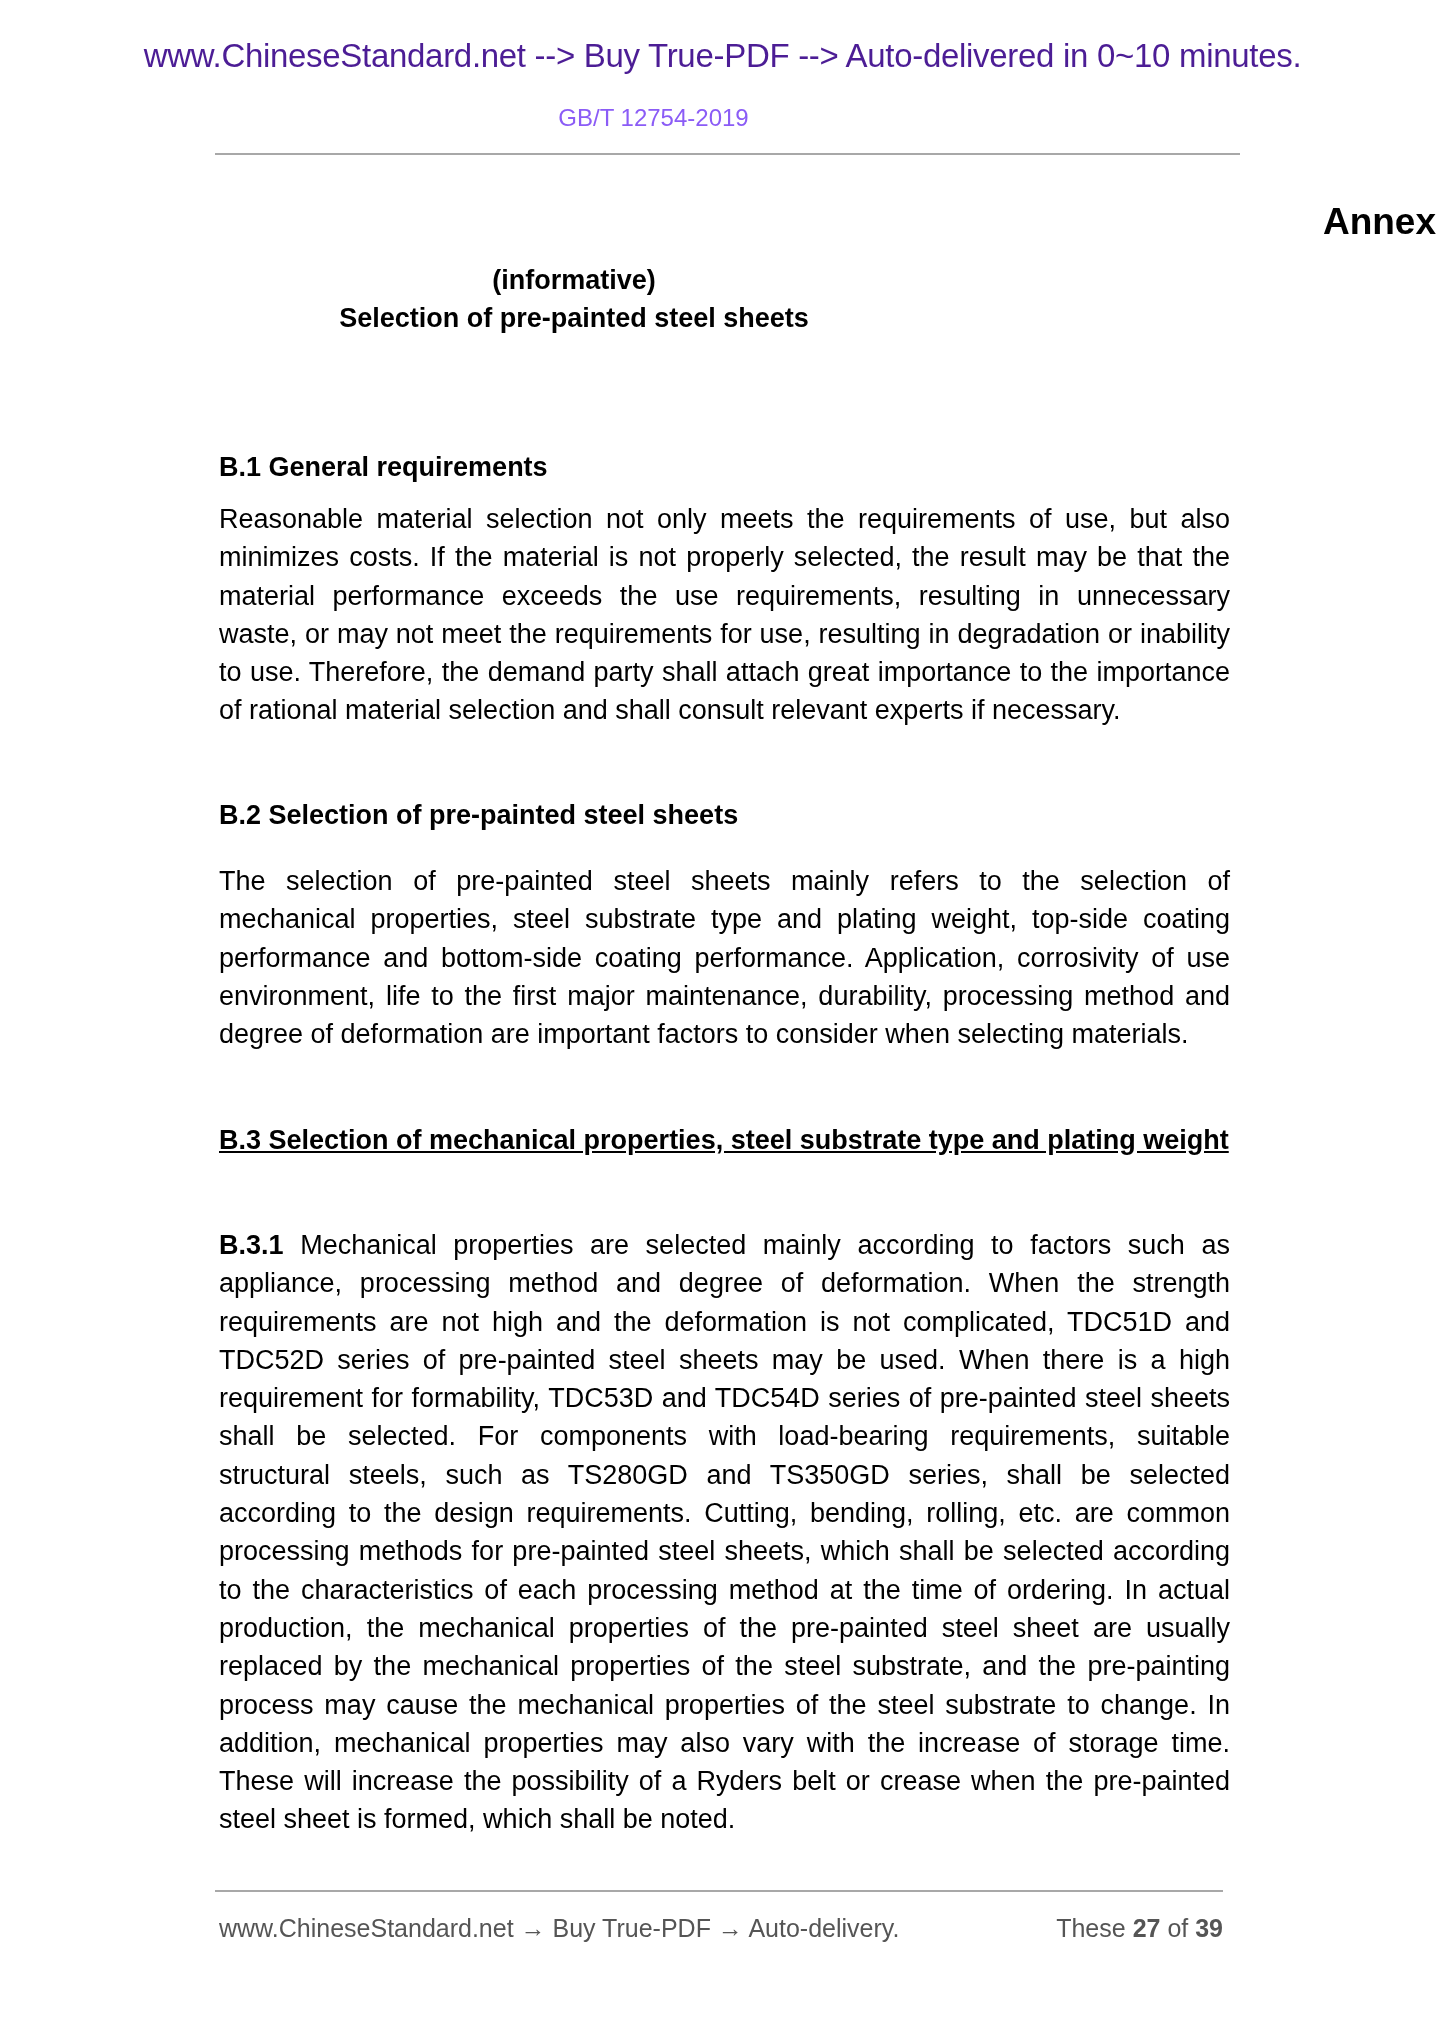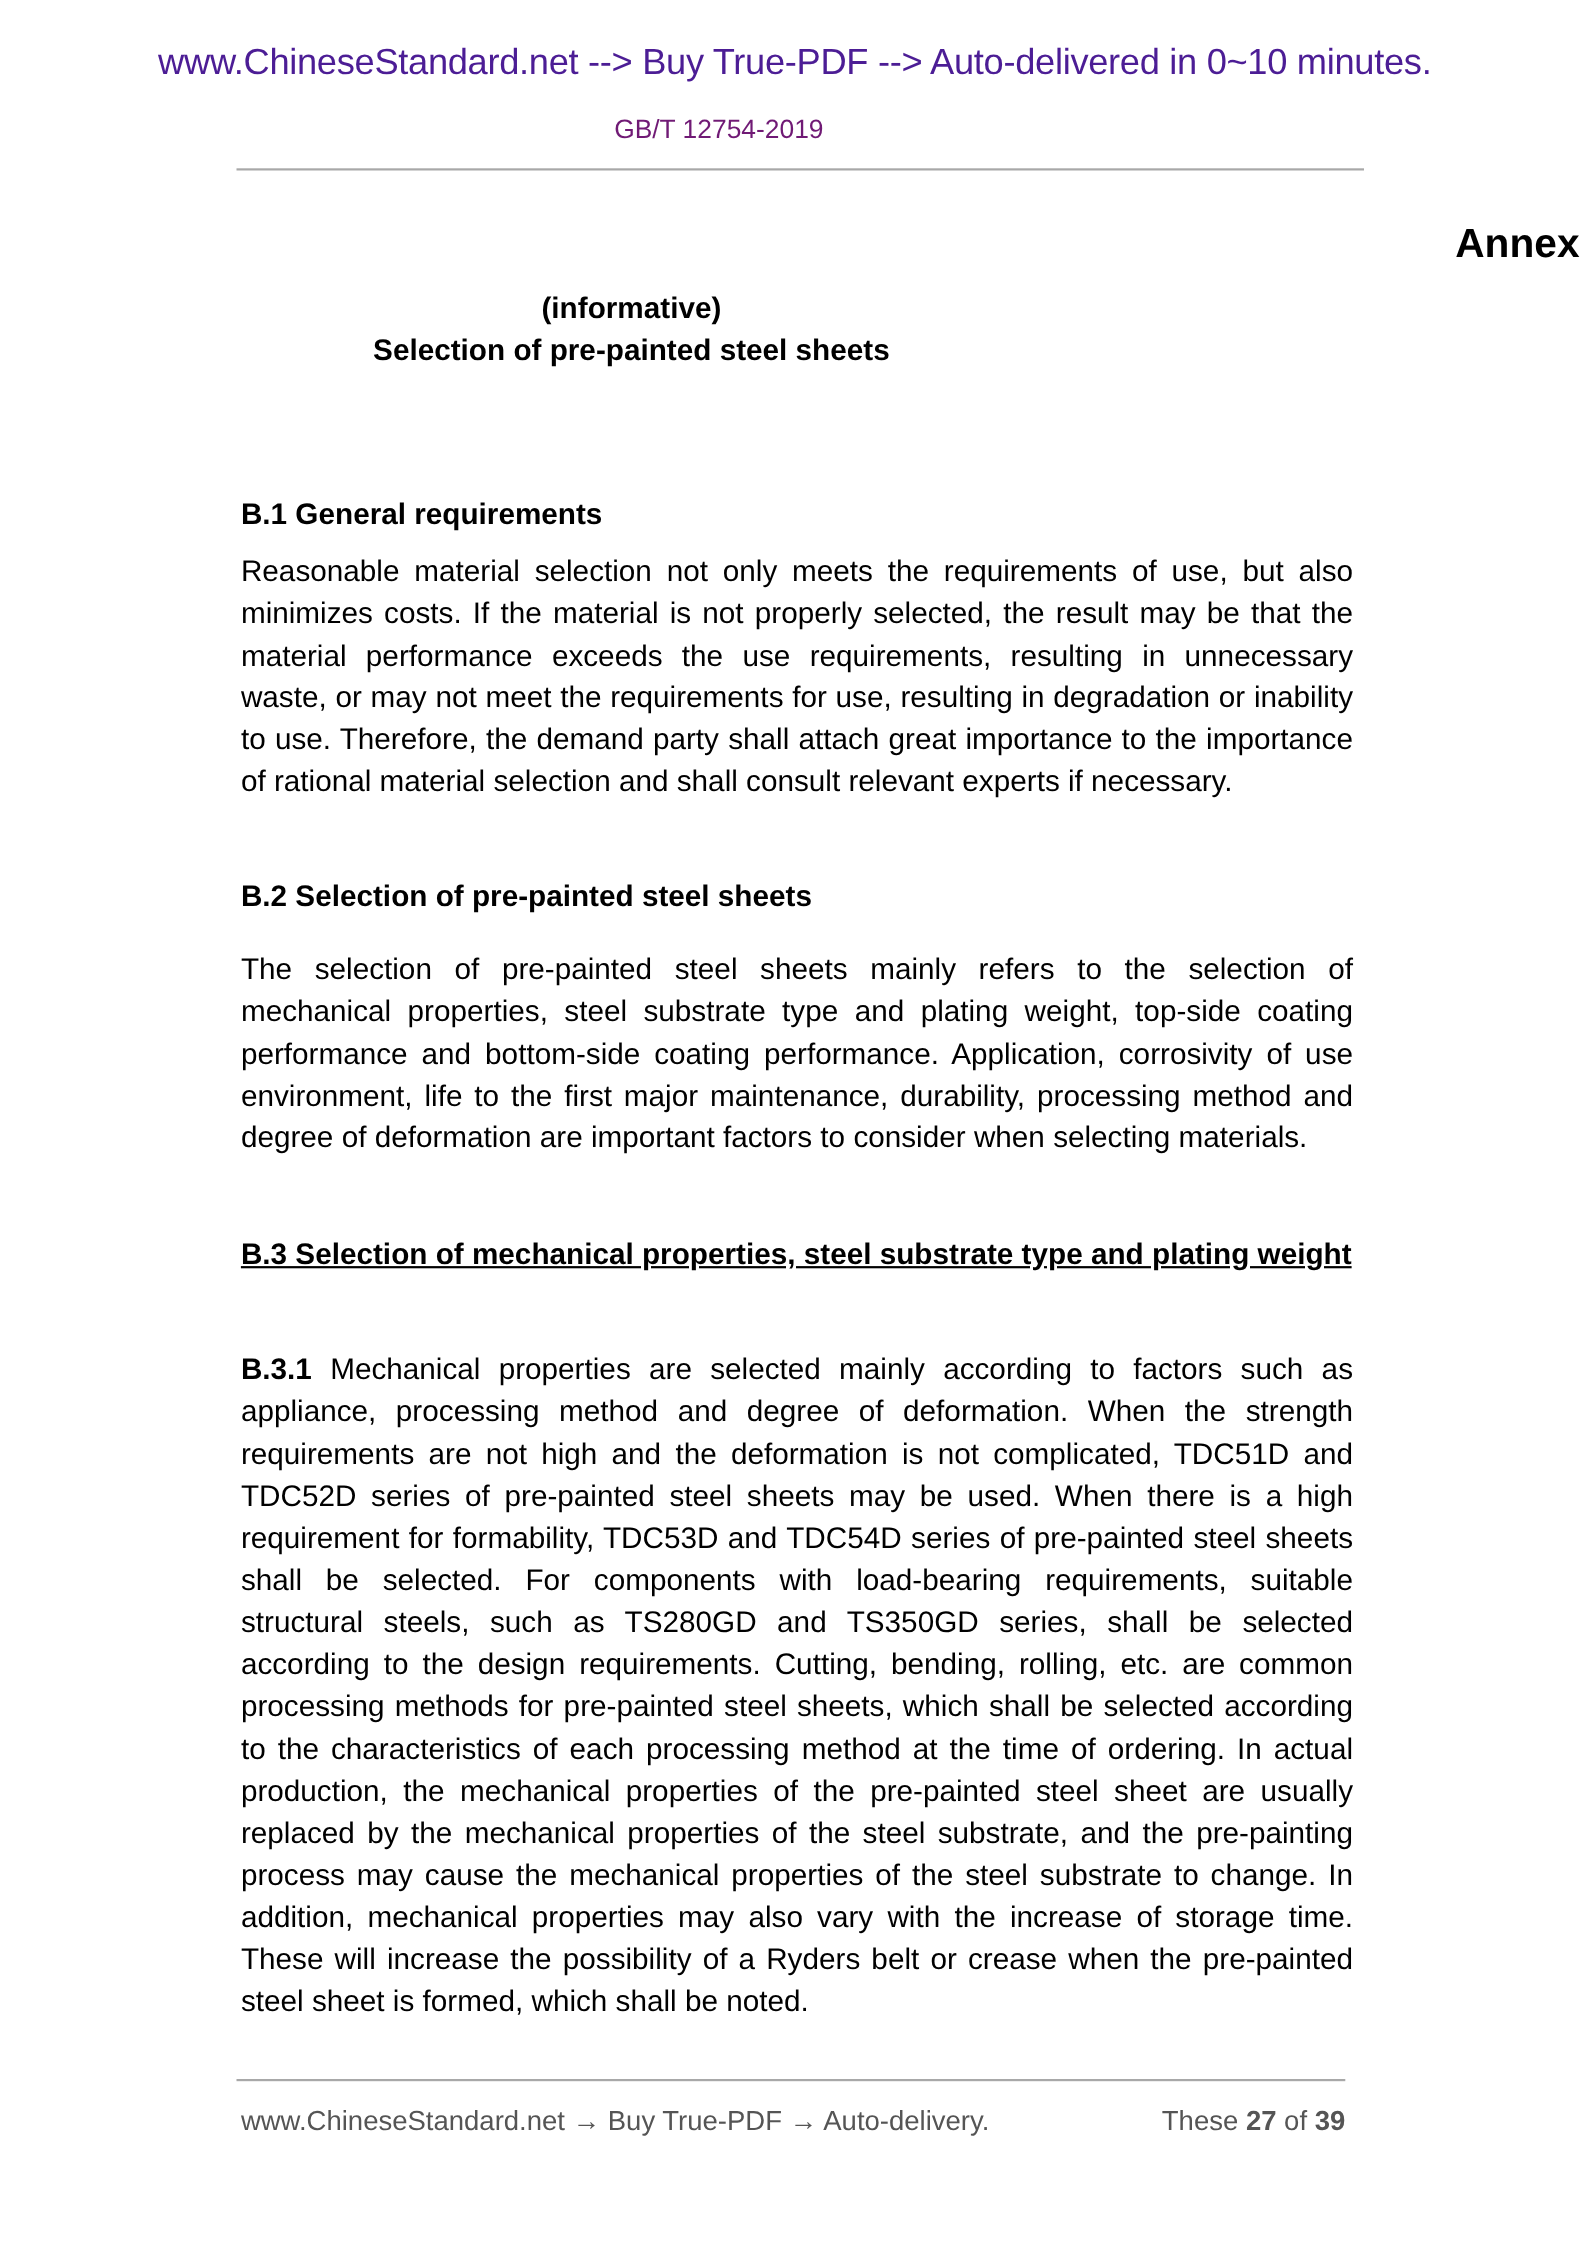--- a/index.html
+++ b/index.html
@@ -26,21 +26,21 @@
       letter-spacing: -0.3px;
       line-height: 1.2;
     }
     .std-code {
       position: absolute;
       top: 104px;
       left: 0;
       width: 1307px;
       text-align: center;
       font-size: 24px;
-      color: #701a75;
+      color: #8b5cf6;
       line-height: 1.2;
     }
     .header-rule {
       position: absolute;
       top: 153px;
       left: 215px;
       width: 1025px;
       height: 2px;
       background: #a8a8a8;
     }

